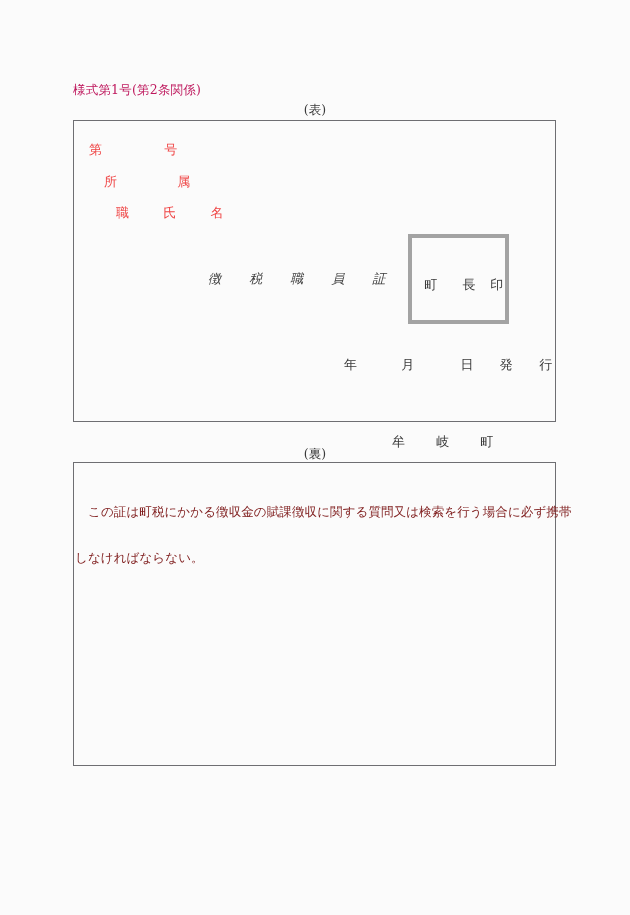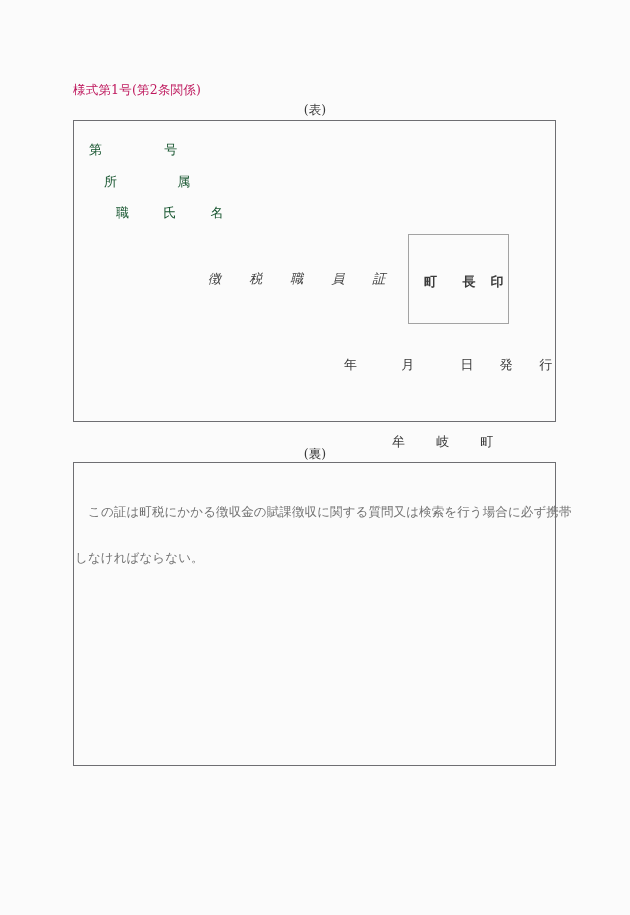--- a/index.html
+++ b/index.html
@@ -63,21 +63,21 @@
     top: 462px;
     width: 483px;
     height: 304px;
   }
 
   
   .field-row {
     position: absolute;
     font-size: 13px;
     white-space: nowrap;
-    color: #14532d;
+    color: #ef4444;
   }
   .field-row.row-number { left: 89px;  top: 141px; letter-spacing: 0; }
   .field-row.row-dept   { left: 104px; top: 173px; }
   .field-row.row-name   { left: 116px; top: 204px; }
   .gap-lg   { display: inline-block; width: 54px; }
   .gap-md   { display: inline-block; width: 52px; }
   .gap-sm   { display: inline-block; width: 26px; }
 
   
   .card-title {
@@ -92,23 +92,22 @@
   .card-title .ch { display: inline-block; width: 37px; }
   .card-title .ch:last-child { width: auto; }
 
   
   .seal-box {
     position: absolute;
     left: 408px;
     top: 234px;
     width: 101px;
     height: 90px;
-    border: 1px solid #a3a3a3;
+    border: 4px solid #a3a3a3;
     box-sizing: border-box;
-    font-weight: bold;
   }
   .seal-text {
     position: absolute;
     left: 0;
     right: 0;
     top: 38px;
     text-align: center;
     font-size: 13px;
     white-space: nowrap;
     color: #3a3a3a;
@@ -140,21 +139,21 @@
     margin-top: 48px;
   }
   .issuer-line .ch { display: inline-block; width: 40px; }
   .issuer-line .ch:last-child { width: auto; }
 
   
   .note-line {
     position: absolute;
     font-size: 12.5px;
     white-space: nowrap;
-    color: #737373;
+    color: #7f1d1d;
     letter-spacing: 0.1px;
     font-family: Liberation Mono, monospace;
   }
   .note-line.line1 { left: 88px; top: 504px; }
   .note-line.line2 { left: 75px; top: 550px; }
 </style>
 </head>
 <body>
 
 <div class="page">

